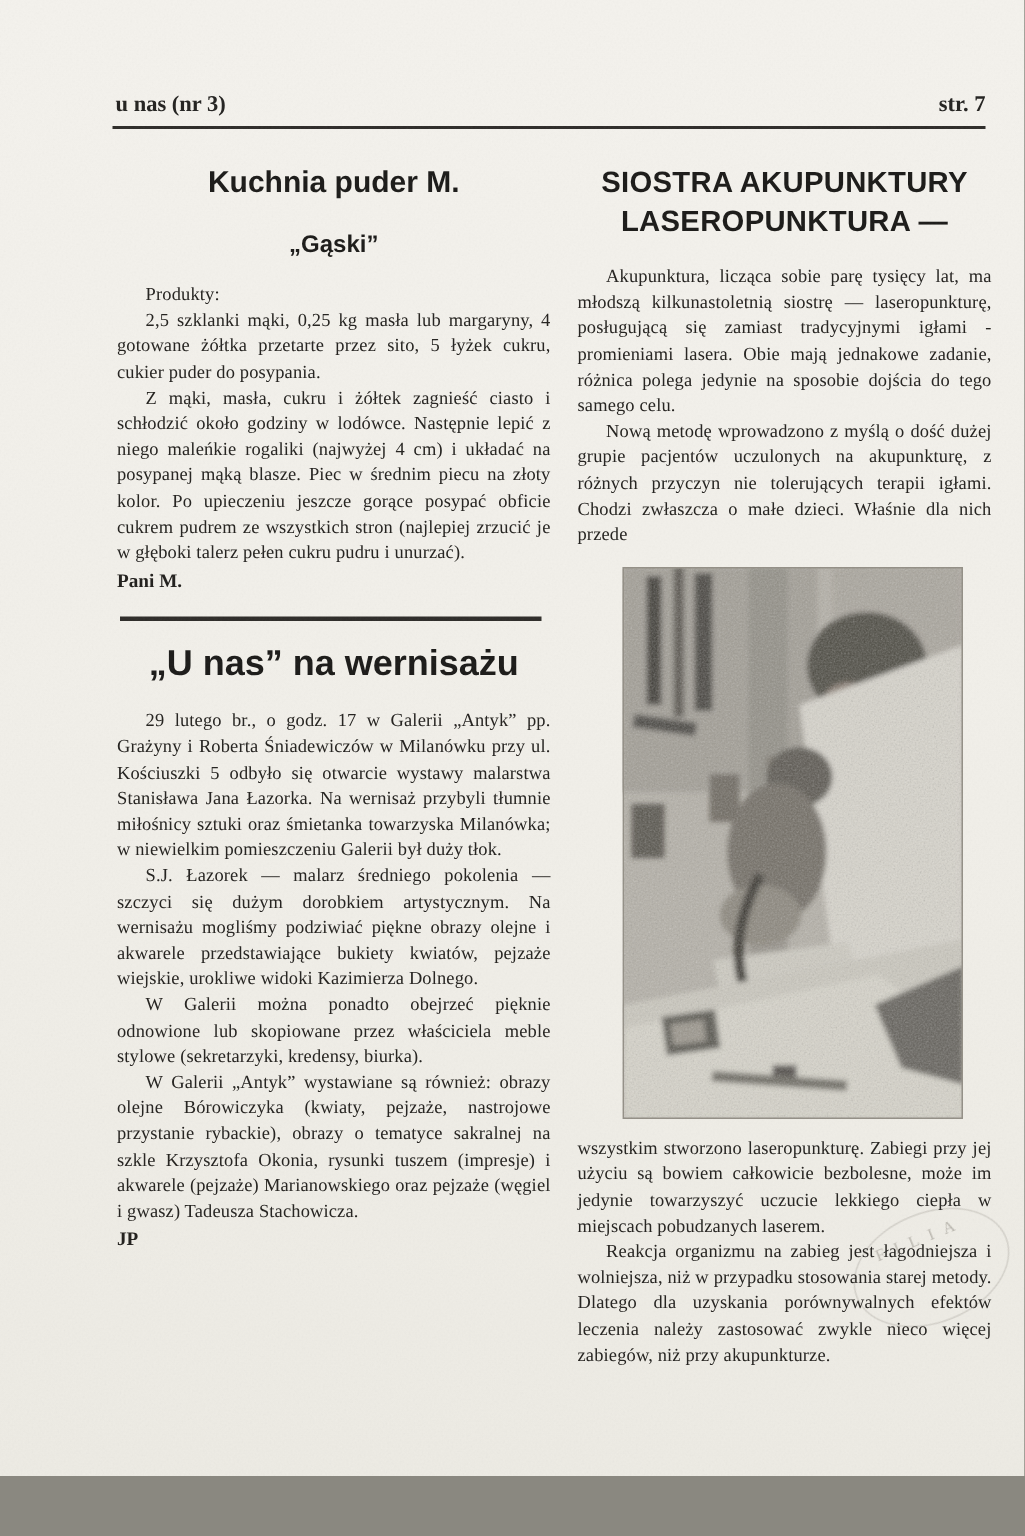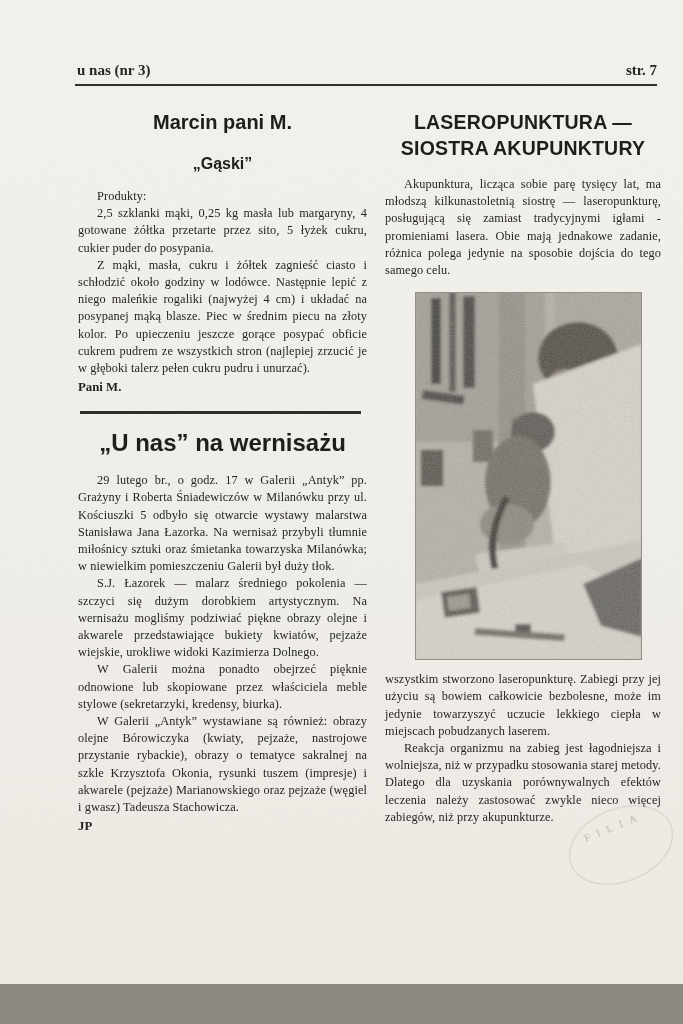--- a/index.html
+++ b/index.html
@@ -80,46 +80,47 @@
 
   <div class="page-header">
     <span>u nas (nr 3)</span>
     <span>str. 7</span>
   </div>
   <div class="header-rule"></div>
 
   <div class="content">
 
     <div class="col-left">
-      <div class="h-sans recipe-title">Marcin pani M.</div>
+      <div class="h-sans recipe-title">Kuchnia puder M.</div>
       <div class="h-sans recipe-subtitle">„Gąski”</div>
 
       <p class="para">Produkty:</p>
       <p class="para">2,5 szklanki mąki, 0,25 kg masła lub margaryny, 4 gotowane żółtka przetarte przez sito, 5 łyżek cukru, cukier puder do posypania.</p>
       <p class="para">Z mąki, masła, cukru i żółtek zagnieść ciasto i schłodzić około godziny w lodówce. Następnie lepić z niego maleńkie rogaliki (najwyżej 4 cm) i układać na posypanej mąką blasze. Piec w średnim piecu na złoty kolor. Po upieczeniu jeszcze gorące posypać obficie cukrem pudrem ze wszystkich stron (najlepiej zrzucić je w głęboki talerz pełen cukru pudru i unurzać).</p>
       <div class="sig">Pani M.</div>
 
       <div class="section-rule"></div>
       <div class="h-sans section-title">„U nas” na wernisażu</div>
 
       <p class="para">29 lutego br., o godz. 17 w Galerii „Antyk” pp. Grażyny i Roberta Śniadewiczów w Milanówku przy ul. Kościuszki 5 odbyło się otwarcie wystawy malarstwa Stanisława Jana Łazorka. Na wernisaż przybyli tłumnie miłośnicy sztuki oraz śmietanka towarzyska Milanówka; w niewielkim pomieszczeniu Galerii był duży tłok.</p>
       <p class="para">S.J. Łazorek — malarz średniego pokolenia — szczyci się dużym dorobkiem artystycznym. Na wernisażu mogliśmy podziwiać piękne obrazy olejne i akwarele przedstawiające bukiety kwiatów, pejzaże wiejskie, urokliwe widoki Kazimierza Dolnego.</p>
       <p class="para">W Galerii można ponadto obejrzeć pięknie odnowione lub skopiowane przez właściciela meble stylowe (sekretarzyki, kredensy, biurka).</p>
       <p class="para">W Galerii „Antyk” wystawiane są również: obrazy olejne Bórowiczyka (kwiaty, pejzaże, nastrojowe przystanie rybackie), obrazy o tematyce sakralnej na szkle Krzysztofa Okonia, rysunki tuszem (impresje) i akwarele (pejzaże) Marianowskiego oraz pejzaże (węgiel i gwasz) Tadeusza Stachowicza.</p>
       <div class="sig">JP</div>
 
     </div>
 
     <div class="col-right">
       <div class="h-sans article-title">
+        <div>SIOSTRA AKUPUNKTURY</div>
         <div>LASEROPUNKTURA —</div>
-        <div>SIOSTRA AKUPUNKTURY</div>
       </div>
 
       <p class="para">Akupunktura, licząca sobie parę tysięcy lat, ma młodszą kilkunastoletnią siostrę — laseropunkturę, posługującą się zamiast tradycyjnymi igłami - promieniami lasera. Obie mają jednakowe zadanie, różnica polega jedynie na sposobie dojścia do tego samego celu.</p>
+      <p class="para">Nową metodę wprowadzono z myślą o dość dużej grupie pacjentów uczulonych na akupunkturę, z różnych przyczyn nie tolerujących terapii igłami. Chodzi zwłaszcza o małe dzieci. Właśnie dla nich przede</p>
 
       <div class="photo-wrap">
         <svg width="227" height="368" viewBox="0 0 227 368">
           <defs>
             <filter id="phblur">
                 <feGaussianBlur stdDeviation="1.6"></feGaussianBlur>
               </filter>
             <filter id="phgrain">
                 <feTurbulence type="fractalNoise" baseFrequency="0.85" numOctaves="2"></feTurbulence>
                 <feColorMatrix type="saturate" values="0"></feColorMatrix>

